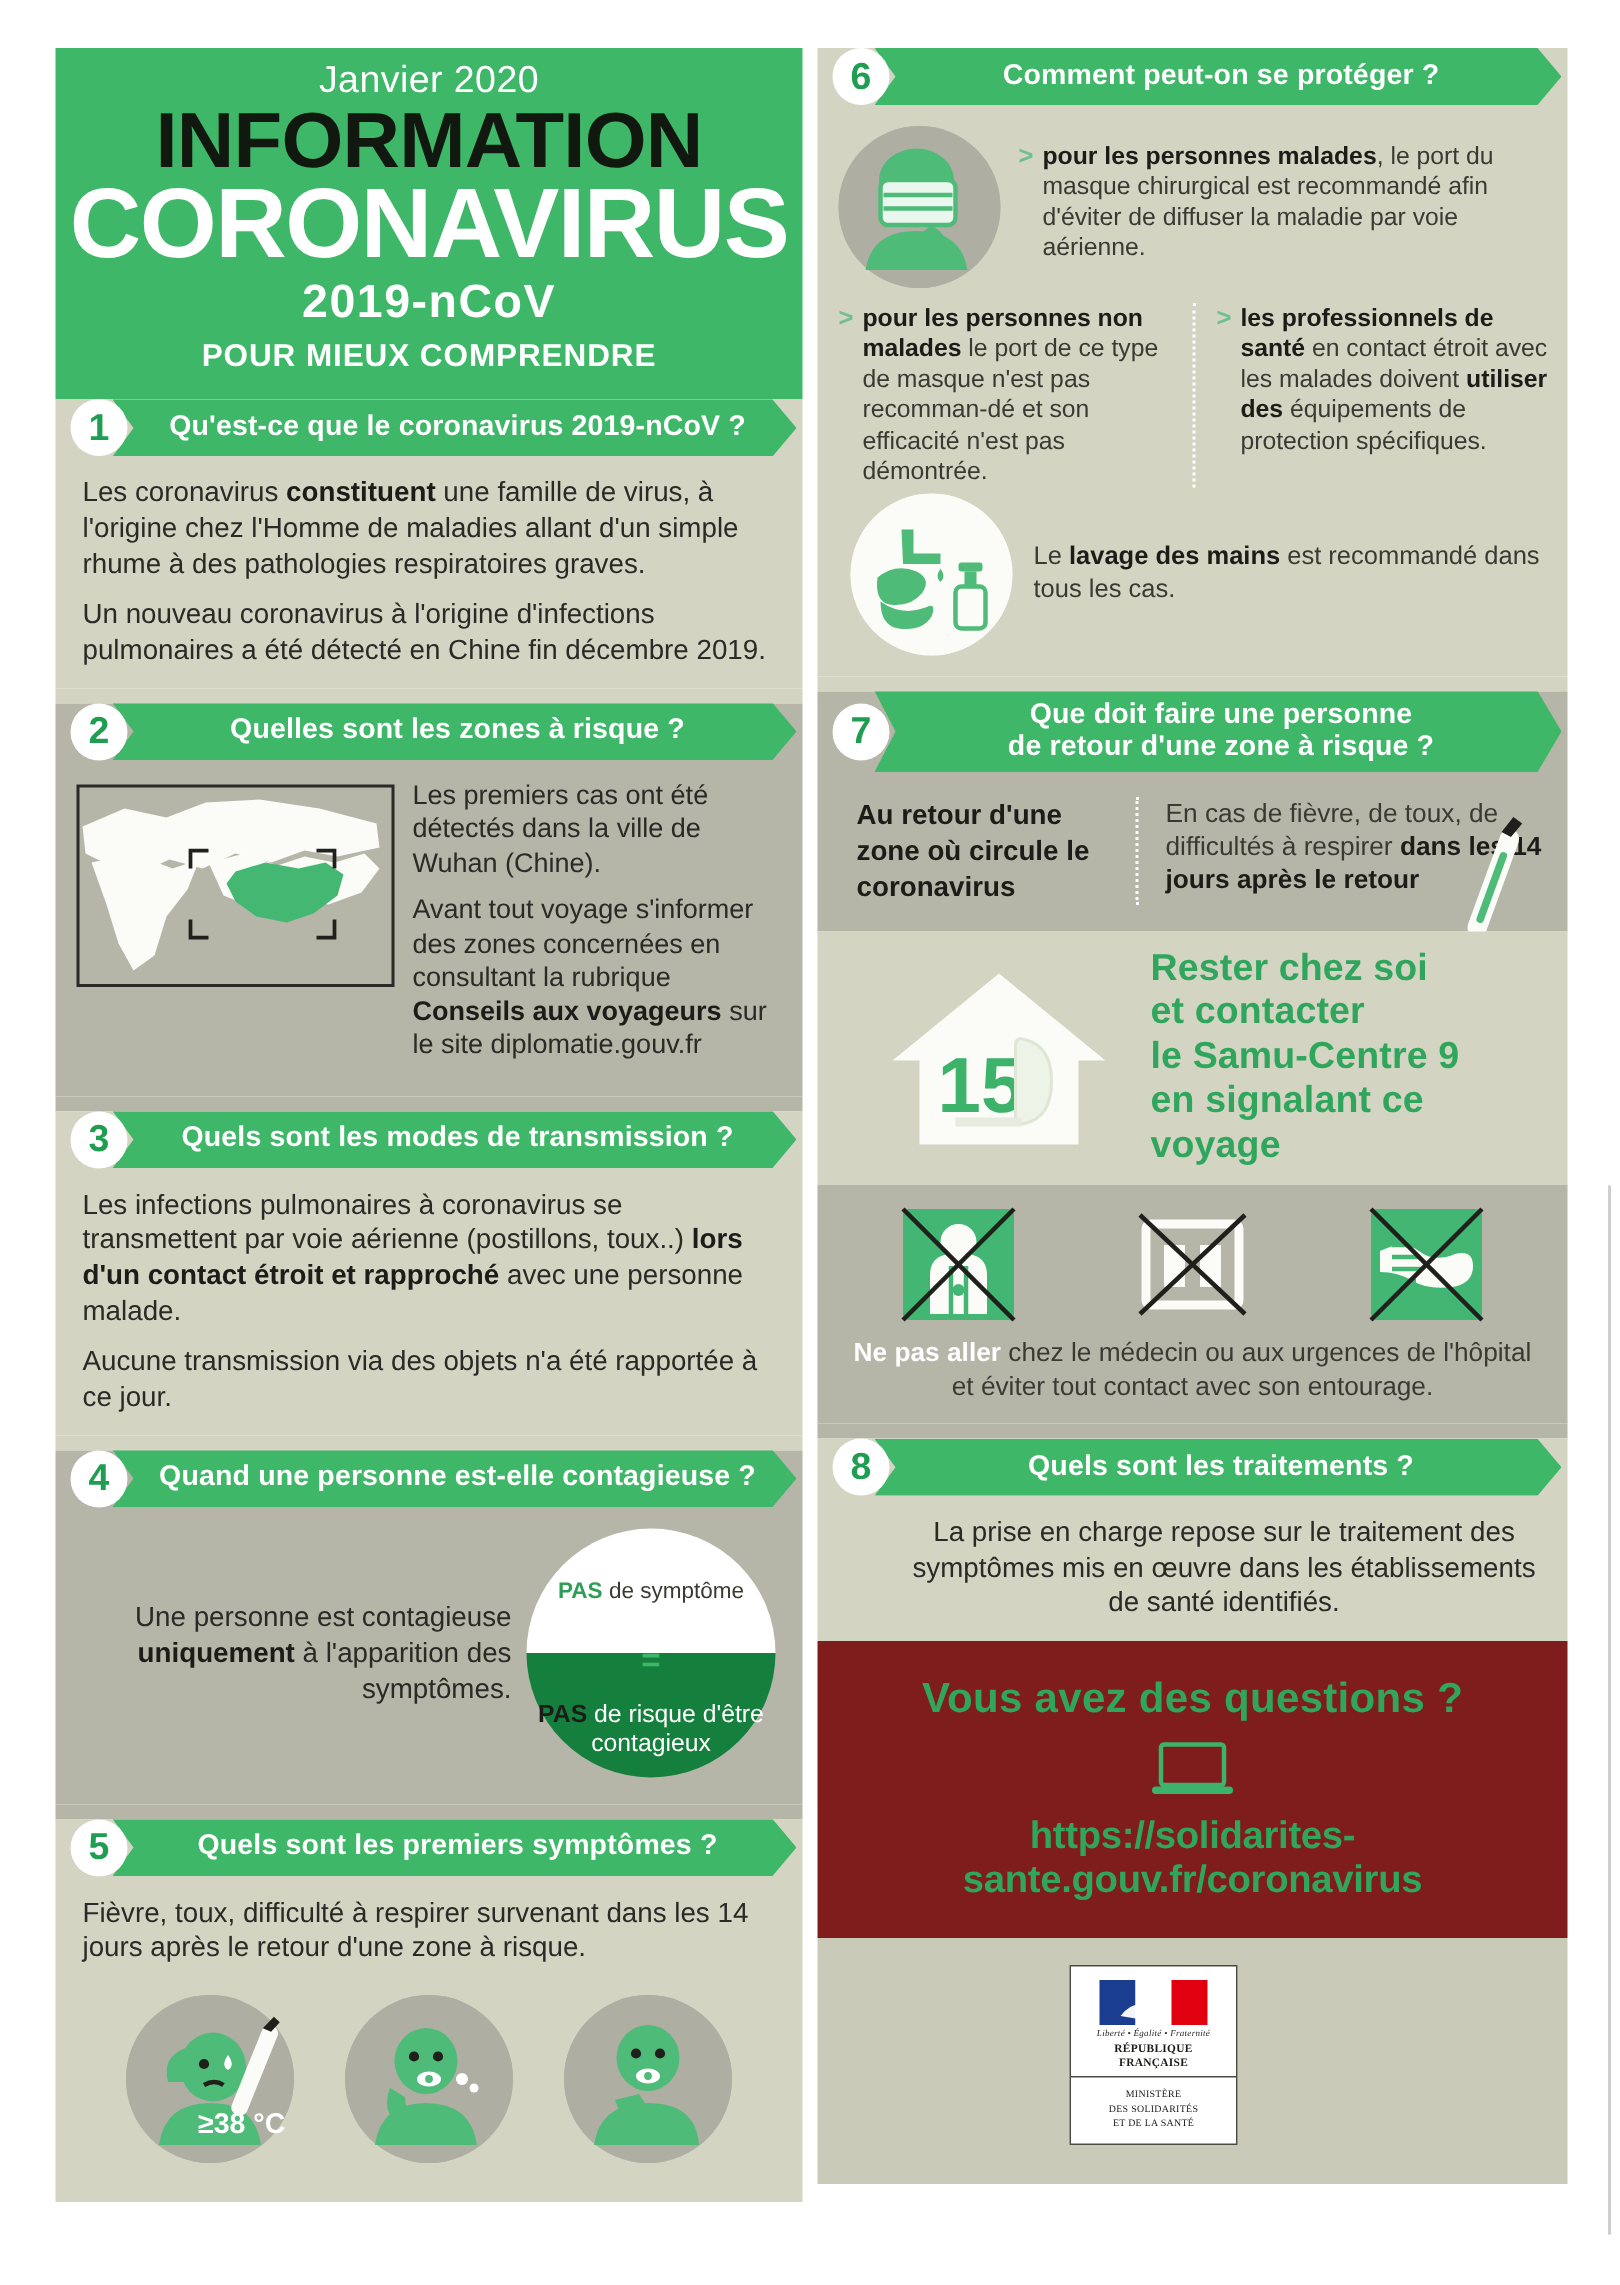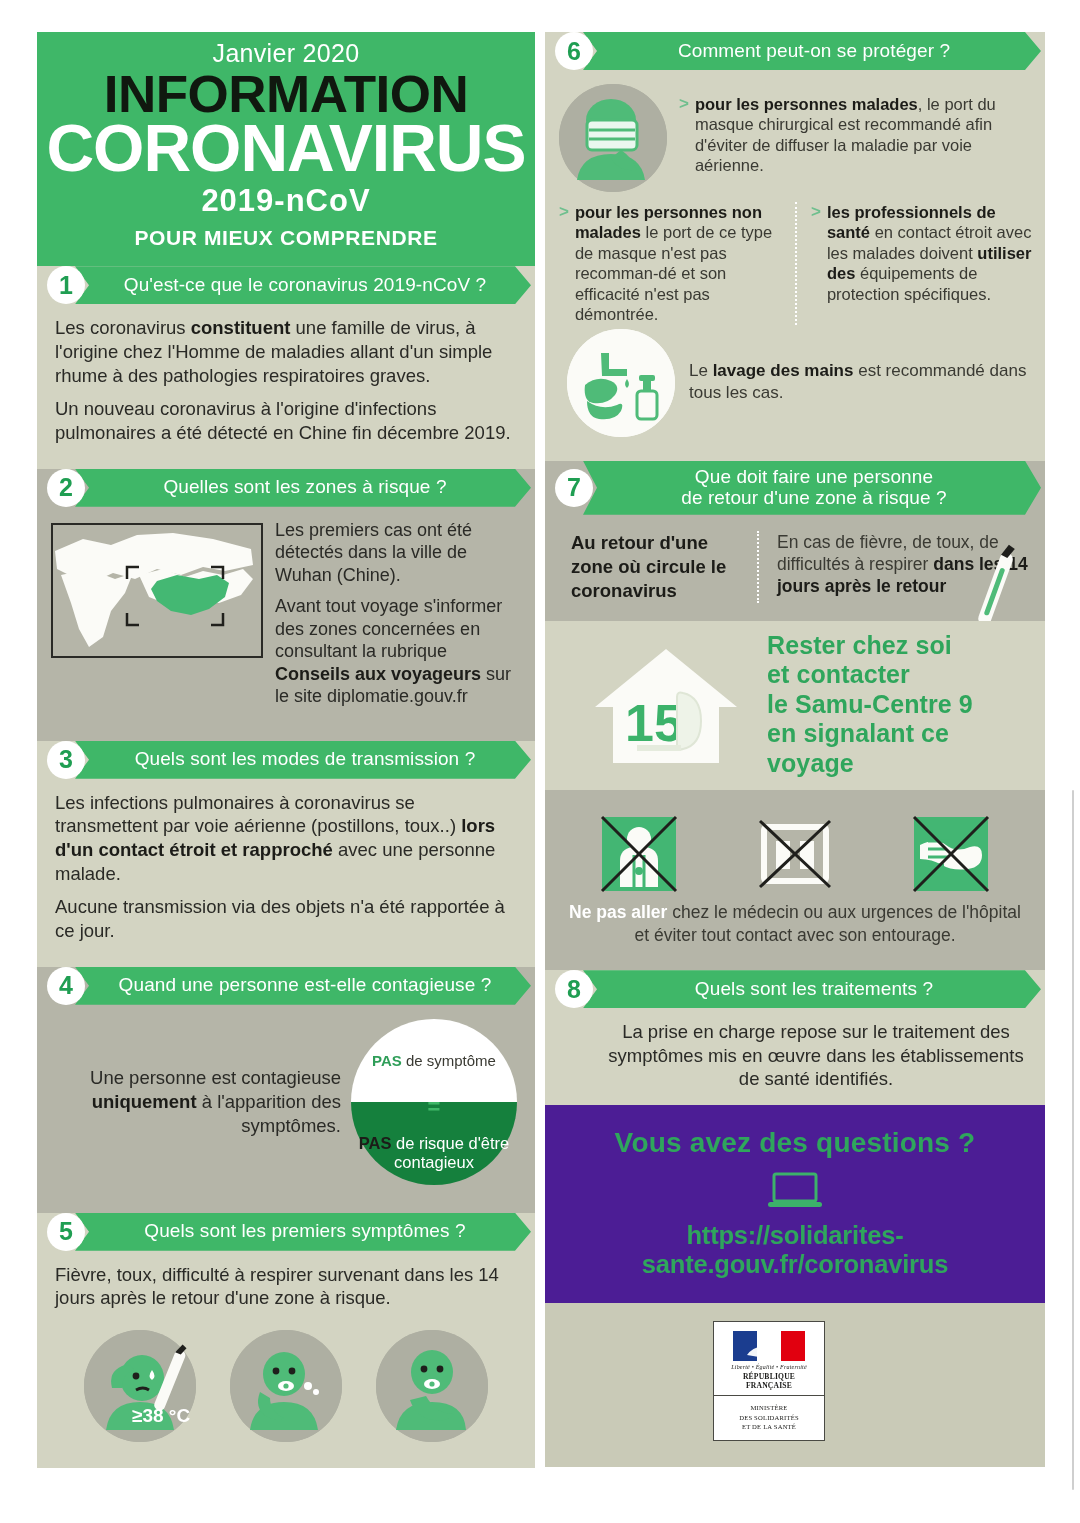--- a/index.html
+++ b/index.html
@@ -64,21 +64,21 @@
   }
   .banner {
     position: absolute; left: 38px; right: 4px; top: 0; height: 38px;
     background: #3fb768;
     display: flex; align-items: center; justify-content: center;
     clip-path: polygon(0 0, calc(100% - 16px) 0, 100% 50%, calc(100% - 16px) 100%,
                        0 100%, 14px 50%);
     padding-left: 18px; padding-right: 14px;
   }
   .banner span {
-    color: #ffffff; font-weight: 400; font-size: 19px; letter-spacing: .1px;
+    color: #ffffff; font-weight: 700; font-size: 19px; letter-spacing: .1px;
     text-align: center; line-height: 1.08;
   }
   .banner-tall { height: 54px; }
   .banner-tall .banner { height: 54px; }
 
   
   .body { padding: 12px 14px 14px 18px; }
   .body p { font-size: 18.5px; line-height: 1.28; color: #2a2a26; margin-bottom: 10px; }
   .body p:last-child { margin-bottom: 0; }
   b, strong { font-weight: 700; color: #1c1c18; }
@@ -140,31 +140,31 @@
   .s7-left { width: 170px; font-size: 18.5px; font-weight: 700; line-height: 1.3; color: #1c1c18; }
   .s7-right { flex: 1; border-left: 2px dotted #ffffff; padding-left: 18px;
               font-size: 17.5px; line-height: 1.26; color: #3a3a33; position: relative; }
   .s7-right b { font-weight: 800; color: #1c1c18; }
 
   .s7-home { display: flex; align-items: center; padding: 10px 14px 12px 46px; gap: 26px; }
   .home-icon { width: 150px; height: 120px; position: relative; flex: 0 0 auto; }
   .s7-home-txt { font-size: 25px; font-weight: 800; color: #2fa65c; line-height: 1.18;
                  letter-spacing: .1px; }
 
-  .s7-forbid { padding: 23px 16px 14px 16px; }
+  .s7-forbid { padding: 12px 16px 14px 16px; }
   .forbid-row { display: flex; justify-content: space-around; align-items: center; margin-bottom: 6px; }
   .forbid { width: 82px; height: 82px; position: relative; }
   .forbid-cap { text-align: center; font-size: 17.5px; line-height: 1.28; color: #3a3a33; }
   .forbid-cap b { font-weight: 800; color: #ffffff; }
 
   
   .s8-body { padding: 12px 14px 14px 56px; }
   .s8-body p { font-size: 18.5px; line-height: 1.28; color: #2a2a26; text-align: center; }
 
-  .contact { background: #4c1d95; padding: 22px 10px 24px 10px; text-align: center; }
+  .contact { background: #7f1d1d; padding: 22px 10px 24px 10px; text-align: center; }
   .contact .q { font-size: 28px; font-weight: 800; color: #2fa65c; letter-spacing: .2px; }
   .contact .url { font-size: 25.5px; font-weight: 800; color: #2fa65c; margin-top: 10px;
                   letter-spacing: -.2px; }
   .laptop { margin: 12px auto 0 auto; width: 56px; height: 40px; position: relative; }
 
   .logo-area { background: #c9cab7; padding: 18px 0 26px 0; display: flex;
                justify-content: center; padding-right: 52px; }
   .logo { width: 112px; background: #ffffff; border: 1px solid #4a4a44; }
   .logo-top { padding: 9px 6px 5px 6px; text-align: center; }
   .flag { width: 72px; height: 30px; margin: 0 auto; display: flex; position: relative; }

